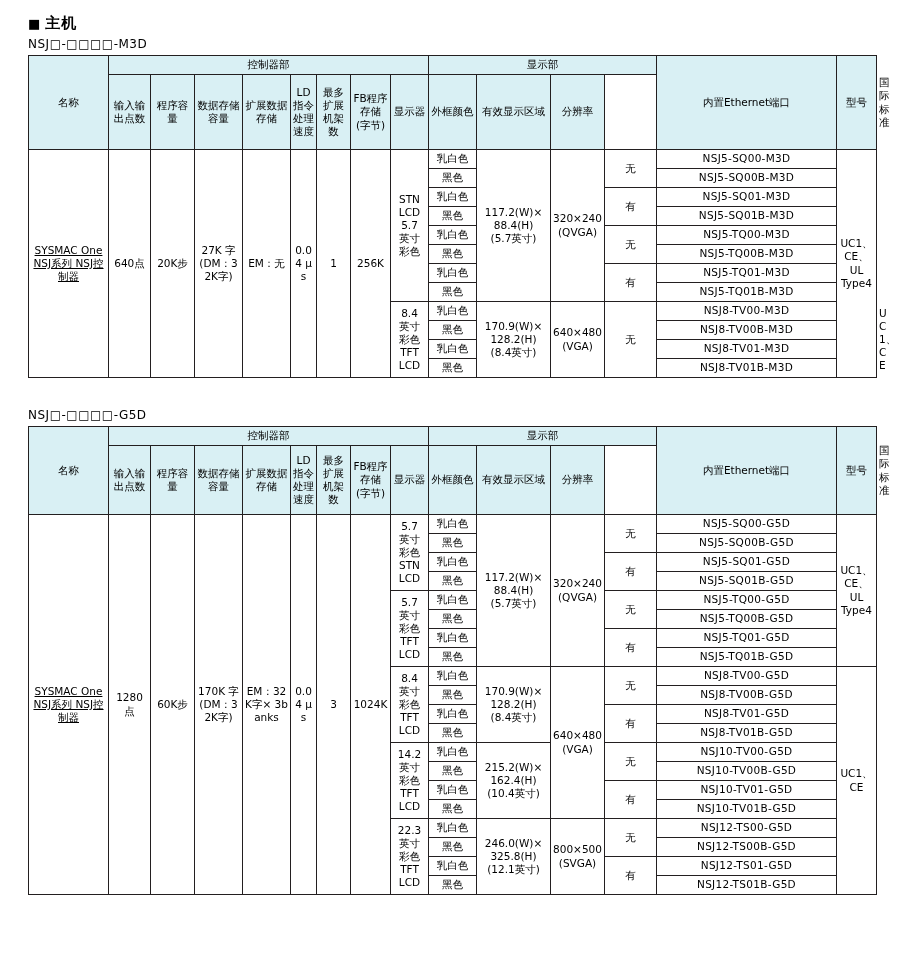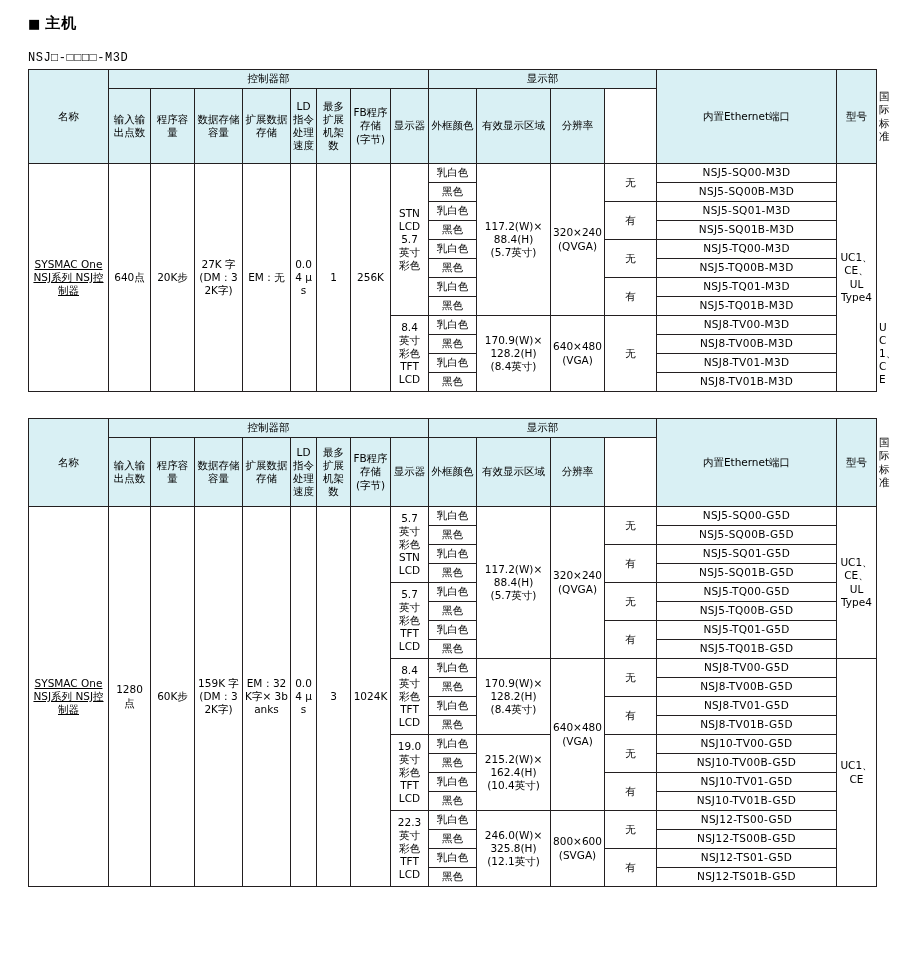--- a/index.html
+++ b/index.html
@@ -13,23 +13,22 @@
   .page{width:732px;position:relative;padding-top:8px;box-sizing:border-box;}
   .section-title{
     font-size:15px;
     font-weight:bold;
     margin:6px 0 4px 28px;
     letter-spacing:1px;
   }
   .section-title .sq{font-size:13px;margin-right:4px;}
   .model-label{
     font-size:12px;
-    margin:18px 0 4px 28px;
+    margin:4px 0 4px 28px;
     letter-spacing:0.5px;
-    font-family:Liberation Mono, monospace;
   }
   table.spec{
     border-collapse:collapse;
     margin:0 0 0 28px;
     width:848px;
     table-layout:fixed;
     background:#fff;
   }
   table.spec td, table.spec th{
     border:1px solid #231f20;
@@ -212,20 +211,21 @@
       <tr class="rowcell">
         <td>黑色</td>
         <td class="model-cell">NSJ8-TV01B-M3D</td>
       </tr>
 
     </tbody>
   </table>
 
   <div class="gap"></div>
 
+  <div class="model-label">NSJ□-□□□□-G5D</div>
 
   <table class="spec">
     <colgroup>
       <col style="width:80px">
         <col style="width:42px">
         <col style="width:44px">
         <col style="width:48px">
       <col style="width:48px">
         <col style="width:26px">
         <col style="width:34px">
@@ -258,21 +258,21 @@
         <td>显示器</td>
         <td>外框颜色</td>
         <td>有效显示区域</td>
         <td>分辨率</td>
       </tr>
 
       <tr class="rowcell">
         <td rowspan="20" class="name-cell">SYSMAC One NSJ系列 NSJ控制器</td>
         <td rowspan="20">1280点</td>
         <td rowspan="20">60K步</td>
-        <td rowspan="20" class="left-pad">159K 字 (DM：32K字)</td>
+        <td rowspan="20" class="left-pad">170K 字 (DM：32K字)</td>
         <td rowspan="20" class="left-pad">EM：32K字× 3banks</td>
         <td rowspan="20">0.04 μs</td>
         <td rowspan="20">3</td>
         <td rowspan="20">1024K</td>
 
         <td rowspan="4" class="disp-cell">
           <span>5.7</span><br>
           <span>英寸</span><br>
           <span>彩色</span><br>
           <span>STN</span><br>
@@ -371,21 +371,21 @@
         <td rowspan="2">有</td>
         <td class="model-cell">NSJ8-TV01-G5D</td>
       </tr>
       <tr class="rowcell">
         <td>黑色</td>
         <td class="model-cell">NSJ8-TV01B-G5D</td>
       </tr>
 
       <tr class="rowcell">
         <td rowspan="4" class="disp-cell">
-          <span>19.0</span><br>
+          <span>14.2</span><br>
           <span>英寸</span><br>
           <span>彩色</span><br>
           <span>TFT</span><br>
           <span>LCD</span>
         </td>
         <td>乳白色</td>
         <td rowspan="4" class="disp-cell left-pad">
           <span>215.2(W)×</span><br>
           <span>162.4(H)</span><br>
           <span>(10.4英寸)</span>
@@ -415,21 +415,21 @@
           <span>TFT</span><br>
           <span>LCD</span>
         </td>
         <td>乳白色</td>
         <td rowspan="4" class="disp-cell left-pad">
           <span>246.0(W)×</span><br>
           <span>325.8(H)</span><br>
           <span>(12.1英寸)</span>
         </td>
         <td rowspan="4" class="disp-cell">
-          <span>800×600</span><br>
+          <span>800×500</span><br>
           <span>(SVGA)</span>
         </td>
         <td rowspan="2">无</td>
         <td class="model-cell">NSJ12-TS00-G5D</td>
       </tr>
       <tr class="rowcell">
         <td>黑色</td>
         <td class="model-cell">NSJ12-TS00B-G5D</td>
       </tr>
       <tr class="rowcell">

